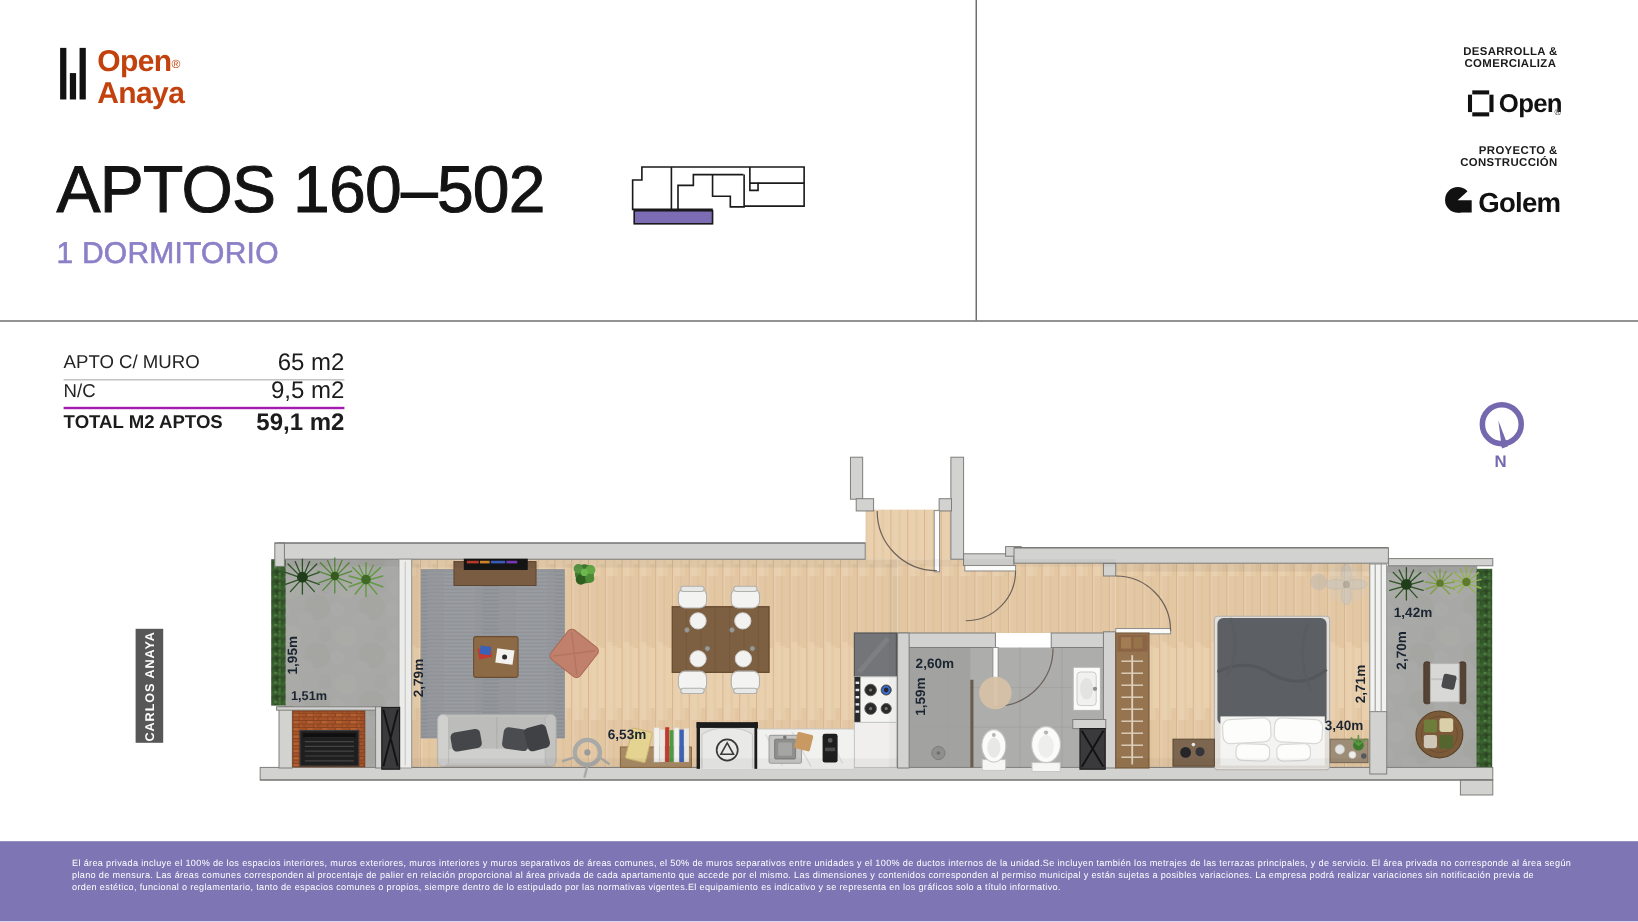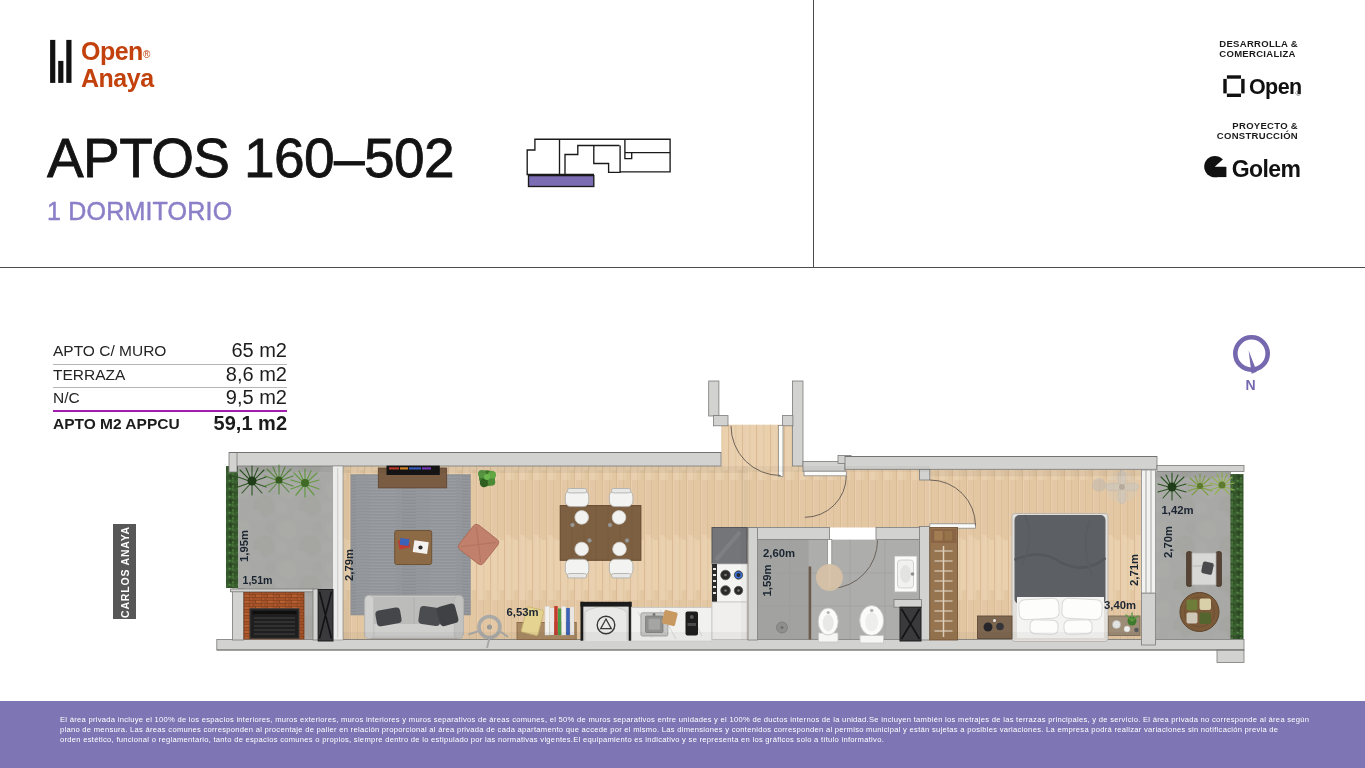--- a/index.html
+++ b/index.html
@@ -18,21 +18,21 @@
     <rect x="66.3" y="39.9" width="5.2" height="43"></rect>
   </g>
 </svg>
 
 <div class="abs" style="left:81px;top:40px;font-size:25px;line-height:23.5px;font-weight:700;color:#c2410c;letter-spacing:-0.5px;">Open<span style="font-size:10px;font-weight:400;vertical-align:2px;">®</span><br>Anaya</div>
 
 <div class="abs" style="left:47px;top:126px;font-size:55px;font-weight:500;color:#131313;letter-spacing:-0.6px;-webkit-text-stroke:0.8px #131313;">APTOS 160–502</div>
 
 <div class="abs" style="left:47px;top:197px;font-size:25px;font-weight:500;color:#8b80c8;letter-spacing:0.2px;-webkit-text-stroke:0.5px #8b80c8;">1 DORMITORIO</div>
 
-<div class="abs" style="right:67px;top:39px;font-size:9.5px;font-weight:700;color:#1a1a1a;letter-spacing:0.3px;text-align:left;line-height:10.2px;">DESARROLLA &amp;<br>COMERCIALIZA</div>
+<div class="abs" style="right:67px;top:39px;font-size:9.5px;font-weight:700;color:#1a1a1a;letter-spacing:0.3px;text-align:center;line-height:10.2px;">DESARROLLA &amp;<br>COMERCIALIZA</div>
 
 <div class="abs" style="right:67px;top:121px;font-size:9.5px;font-weight:700;color:#1a1a1a;letter-spacing:0.3px;text-align:right;line-height:10.2px;">PROYECTO &amp;<br>CONSTRUCCIÓN</div>
 
 <svg class="abs" style="left:1200px;top:70px;width:120px;height:30px" viewBox="1200 70 120 30">
   <g fill="#111">
     <rect x="1226.9" y="75.3" width="14.1" height="3.4"></rect>
     <rect x="1223.3" y="78.9" width="3.4" height="14.5"></rect>
     <rect x="1241.2" y="78.9" width="3.4" height="14.5"></rect>
     <rect x="1226.9" y="93.6" width="14.1" height="3.4"></rect>
   </g>
@@ -47,34 +47,30 @@
     <path d="M1214.7,166.8 L1227.6,155.2 L1227.6,166.8 Z" fill="#fff"></path>
   </g>
   <text x="1231.8" y="176.5" font-size="23" font-weight="700" fill="#111" letter-spacing="-0.6">Golem</text>
 </svg>
 
 <div class="abs" style="left:813px;top:0;width:1px;height:267px;background:#4c4c4c;"></div>
 
 <div class="abs" style="left:0;top:266.5px;width:1365px;height:1px;background:#4c4c4c;"></div>
 
 <div class="abs" style="left:53px;top:289px;width:234px;">
-  <div style="position:relative;height:27.5px;border-bottom:1px solid #b5b5b5;margin-top:48px;">
+  <div style="position:relative;height:27.5px;border-bottom:1px solid #b5b5b5;">
         <span style="position:absolute;left:0;bottom:4px;font-size:15.5px;color:#242424;">APTO C/ MURO</span>
         <span style="position:absolute;right:0;bottom:2px;font-size:20px;color:#1c1c1c;">65 m2</span>
-      </div>
-  <div style="position:relative;height:23.5px;border-bottom:1px solid #b5b5b5;">
-        <span style="position:absolute;left:0;bottom:3px;font-size:15.5px;color:#242424;">TERRAZA</span>
-        <span style="position:absolute;right:0;bottom:1px;font-size:20px;color:#1c1c1c;">8,6 m2</span>
       </div>
   <div style="position:relative;height:24px;border-bottom:2px solid #a21caf;">
         <span style="position:absolute;left:0;bottom:3px;font-size:15.5px;color:#242424;">N/C</span>
         <span style="position:absolute;right:0;bottom:1px;font-size:20px;color:#1c1c1c;margin-left:12px;">9,5 m2</span>
       </div>
   <div style="position:relative;height:24px;">
-        <span style="position:absolute;left:0;bottom:3px;font-size:15.5px;font-weight:700;color:#1c1c1c;">APTO M2 APPCU</span>
+        <span style="position:absolute;left:0;bottom:3px;font-size:15.5px;font-weight:700;color:#1c1c1c;">TOTAL M2 APTOS</span>
         <span style="position:absolute;right:0;bottom:1px;font-size:20px;font-weight:700;color:#1c1c1c;">59,1 m2</span>
       </div>
 </div>
 
 <svg class="abs" style="left:1220px;top:325px;width:70px;height:75px" viewBox="1220 325 70 75">
   <circle cx="1251.5" cy="353.5" r="16.2" fill="none" stroke="#7568ae" stroke-width="4.6"></circle>
   <path d="M1248.6,350.5 L1256.8,371.8 L1251.6,373.8 Z" fill="#7568ae"></path>
   <text x="1250.5" y="389.5" font-size="14" font-weight="700" fill="#7568ae" text-anchor="middle">N</text>
 </svg>
 

